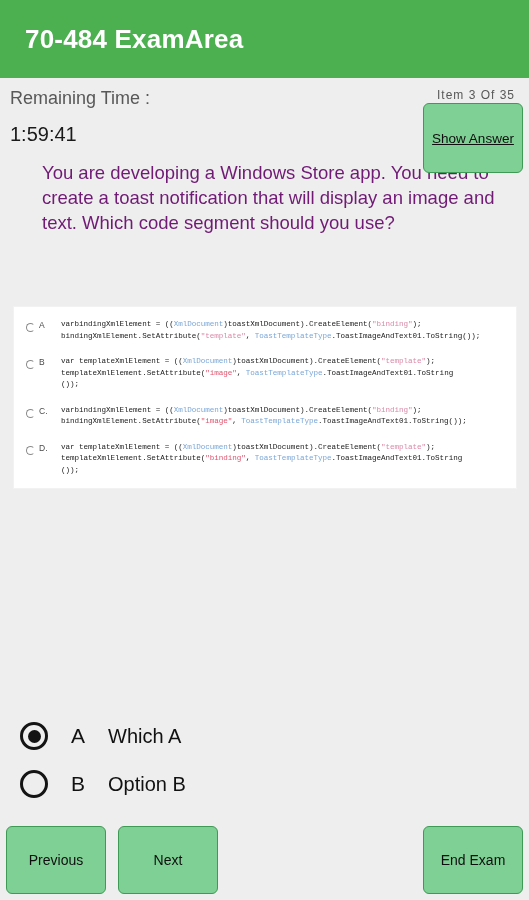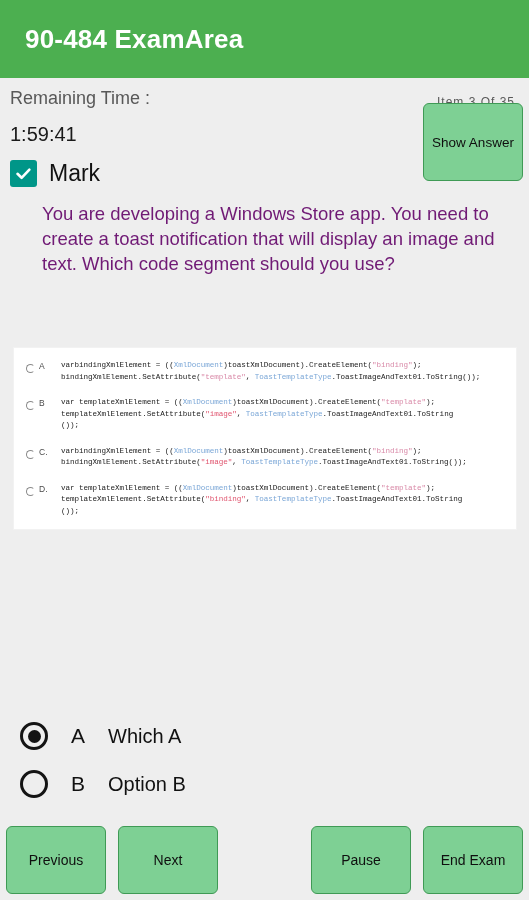--- a/index.html
+++ b/index.html
@@ -37,21 +37,21 @@
 
   
   .status-strip {
     flex: 0 0 auto;
     padding: 10px 10px 0 10px;
     position: relative;
   }
   .status-row {
     display: flex;
     justify-content: space-between;
-    align-items: flex-end;
+    align-items: flex-start;
   }
   .remaining-label {
     font-size: 18px;
     color: #585858;
   }
   .item-counter {
     font-size: 12px;
     color: #585858;
     letter-spacing: 1px;
     padding-right: 4px;
@@ -60,30 +60,31 @@
     font-size: 20px;
     color: #1a1a1a;
     margin-top: 14px;
   }
 
   .show-answer-btn {
     position: absolute;
     right: 6px;
     top: 25px;
     width: 100px;
-    height: 78px;
+    height: 70px;
     background: #7ed094;
     border: 1px solid #3f9a55;
     border-radius: 6px;
     color: #0f0f0f;
     font-size: 13.5px;
     display: flex;
     align-items: center;
     justify-content: center;
     cursor: pointer;
+    text-decoration: underline;
   }
 
   
   .mark-row {
     display: flex;
     align-items: center;
     gap: 12px;
     padding: 14px 0 0 10px;
     flex: 0 0 auto;
   }
@@ -229,42 +230,32 @@
     flex: 0 0 auto;
   }
   .bar-spacer { flex: 1 1 auto; }
 </style>
 </head>
 <body>
 
 <div id="app">
 
   <div class="appbar">
-    <div class="appbar-title">90-484 ExamArea</div>
+    <div class="appbar-title">70-484 ExamArea</div>
   </div>
 
   <div class="status-strip">
     <div class="status-row">
       <div class="remaining-label">Remaining Time :</div>
       <div class="item-counter">Item 3 Of 35</div>
     </div>
     <div class="timer-value">1:59:41</div>
     <div class="show-answer-btn">Show Answer</div>
   </div>
 
-  <div class="mark-row">
-    <div class="checkbox">
-      <span>
-        <svg width="19" height="19" viewBox="0 0 19 19" aria-hidden="true">
-          <path d="M3.5 9.8 L7.6 13.8 L15.4 5.6" fill="none" stroke="#ffffff" stroke-width="2.6" stroke-linecap="round" stroke-linejoin="round"></path>
-        </svg>
-      </span>
-    </div>
-    <div class="mark-label">Mark</div>
-  </div>
 
   <div class="question-text">You are developing a Windows Store app. You need to create a toast notification that will display an image and text. Which code segment should you use?</div>
 
   <div class="code-area">
     <div class="code-card" id="code-card">
         <div class="code-opt">
           <div class="code-radio"></div>
           <div class="code-letter">A</div>
           <div class="code-lines">
             <span class="ln"><span>varbindingXmlElement = ((</span><span class="tok-type">XmlDocument</span><span>)toastXmlDocument).CreateElement(</span><span class="tok-str">"binding"</span><span>);</span></span>
@@ -312,17 +303,16 @@
         <div class="radio unchecked"></div>
         <div class="answer-letter">B</div>
         <div class="answer-label">Option B</div>
       </div>
     </div>
 
   <div class="bottom-bar">
     <div class="nav-btn">Previous</div>
     <div class="nav-btn">Next</div>
     <div class="bar-spacer"></div>
-    <div class="nav-btn">Pause</div>
     <div class="nav-btn">End Exam</div>
   </div>
 
 </div>
 
 </body></html>

